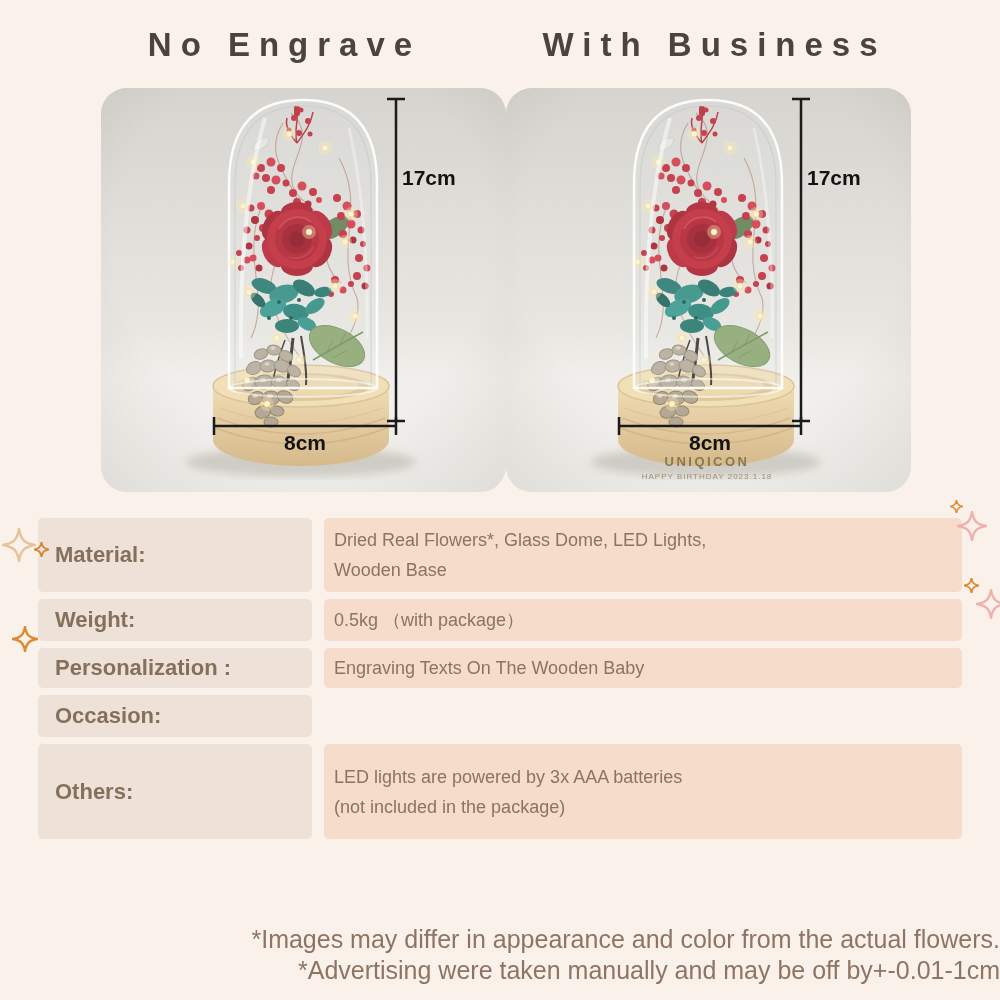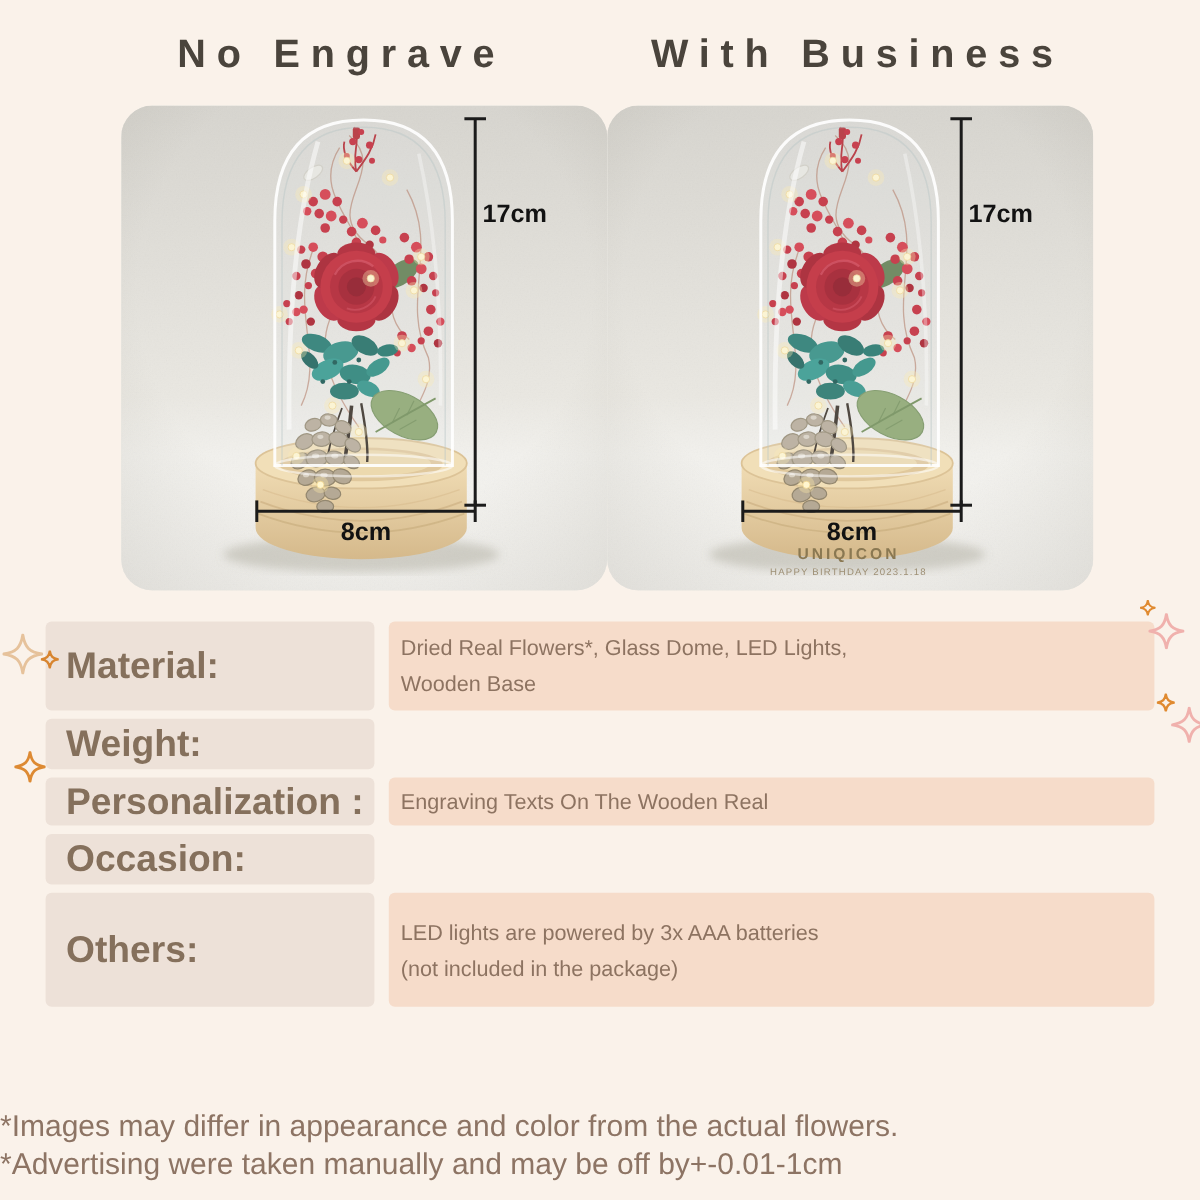--- a/index.html
+++ b/index.html
@@ -14,25 +14,25 @@
 
   .spec-table{position:absolute;top:518px;left:38px;width:924px;display:flex;flex-direction:column;gap:7px;}
   .spec-row{display:grid;grid-template-columns:274px 1fr;column-gap:12px;}
   .spec-row:nth-child(1){min-height:74px;}
   .spec-row:nth-child(2){min-height:42px;}
   .spec-row:nth-child(3){min-height:40px;}
   .spec-row:nth-child(4){min-height:42px;gap:12px;}
   .spec-row:nth-child(5){min-height:95px;}
   .spec-row:nth-child(6){min-height:71px;text-align:right;}
   .spec-label{background:#ede1d8;border-radius:5px;display:flex;align-items:center;
-    padding-left:17px;font-size:31px;font-weight:700;color:#85705c;white-space:nowrap;}
+    padding-left:17px;font-size:22px;font-weight:700;color:#85705c;white-space:nowrap;}
   .spec-value{background:#f6dcca;border-radius:5px;display:flex;align-items:center;
     padding:2px 10px;font-size:18px;line-height:30px;color:#8d7361;white-space:pre-line;}
 
-  .footnotes{position:absolute;top:924px;left:0;width:1000px;text-align:left;
+  .footnotes{position:absolute;top:924px;left:0;width:1000px;text-align:right;
     font-size:25px;line-height:31px;color:#8d7464;}
 
   .sparkle{position:absolute;}
   .sparkle svg{display:block;width:100%;height:100%;}
 
   
   .dim-label{font-family:"Liberation Sans",sans-serif;font-size:21px;font-weight:700;fill:#121212;}
   .engrave-1{font-family:"Liberation Sans",sans-serif;font-size:13px;font-weight:700;fill:#8a7852;letter-spacing:2.5px;}
   .engrave-2{font-family:"Liberation Sans",sans-serif;font-size:8px;fill:#97876a;letter-spacing:1px;opacity:.9;}
 </style>
@@ -596,24 +596,25 @@
   </div>
 
   <div class="spec-table">
     <div class="spec-row">
       <div class="spec-label">Material:</div>
       <div class="spec-value">Dried Real Flowers*, Glass Dome, LED Lights,
 Wooden Base</div>
     </div>
     <div class="spec-row">
       <div class="spec-label">Weight:</div>
+      <div class="spec-value">0.5kg （with package）</div>
     </div>
     <div class="spec-row">
       <div class="spec-label">Personalization :</div>
-      <div class="spec-value">Engraving Texts On The Wooden Real</div>
+      <div class="spec-value">Engraving Texts On The Wooden Baby</div>
     </div>
     <div class="spec-row">
       <div class="spec-label">Occasion:</div>
     </div>
     <div class="spec-row">
       <div class="spec-label">Others:</div>
       <div class="spec-value">LED lights are powered by 3x AAA batteries
 (not included in the package)</div>
     </div>
   </div>

